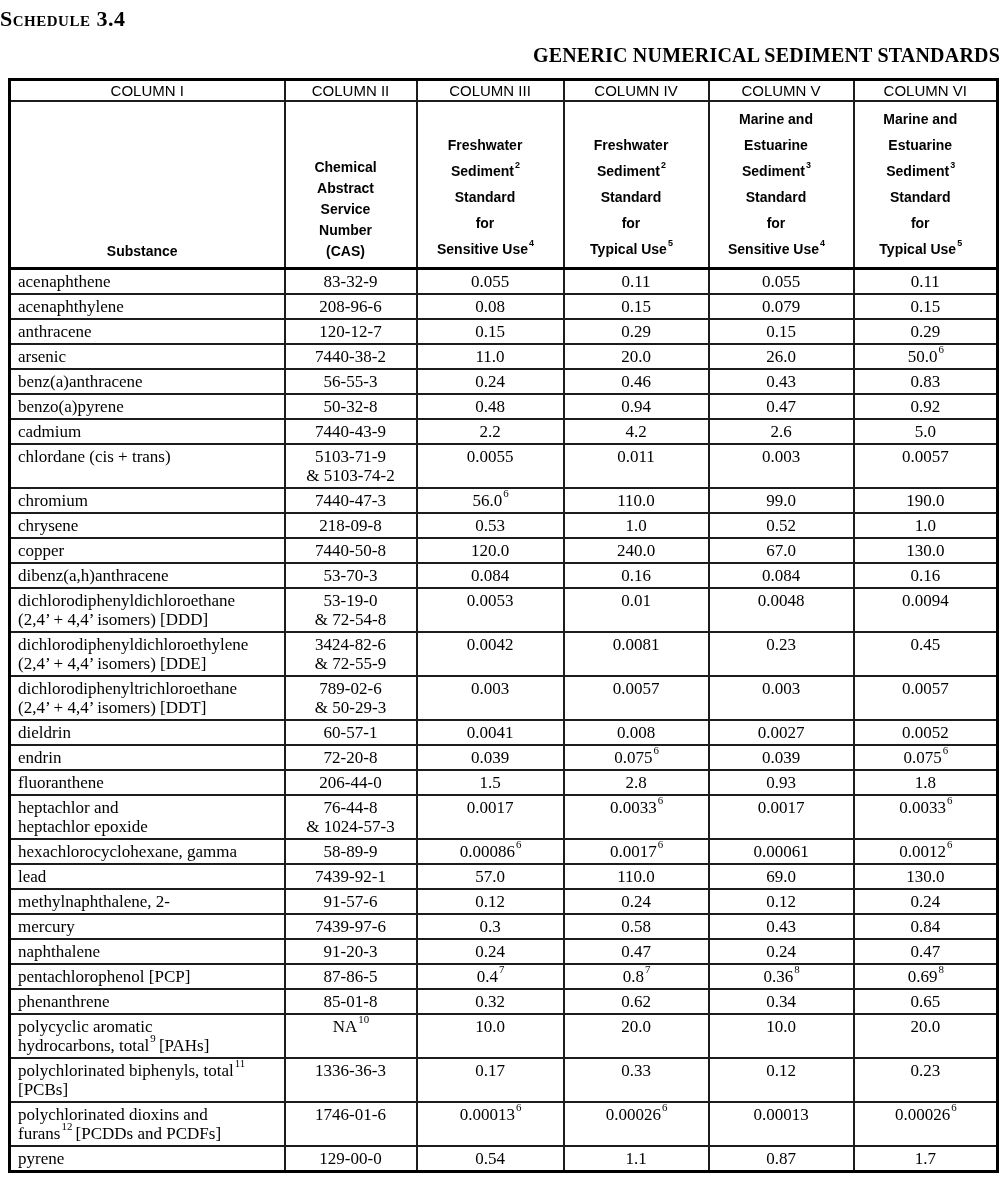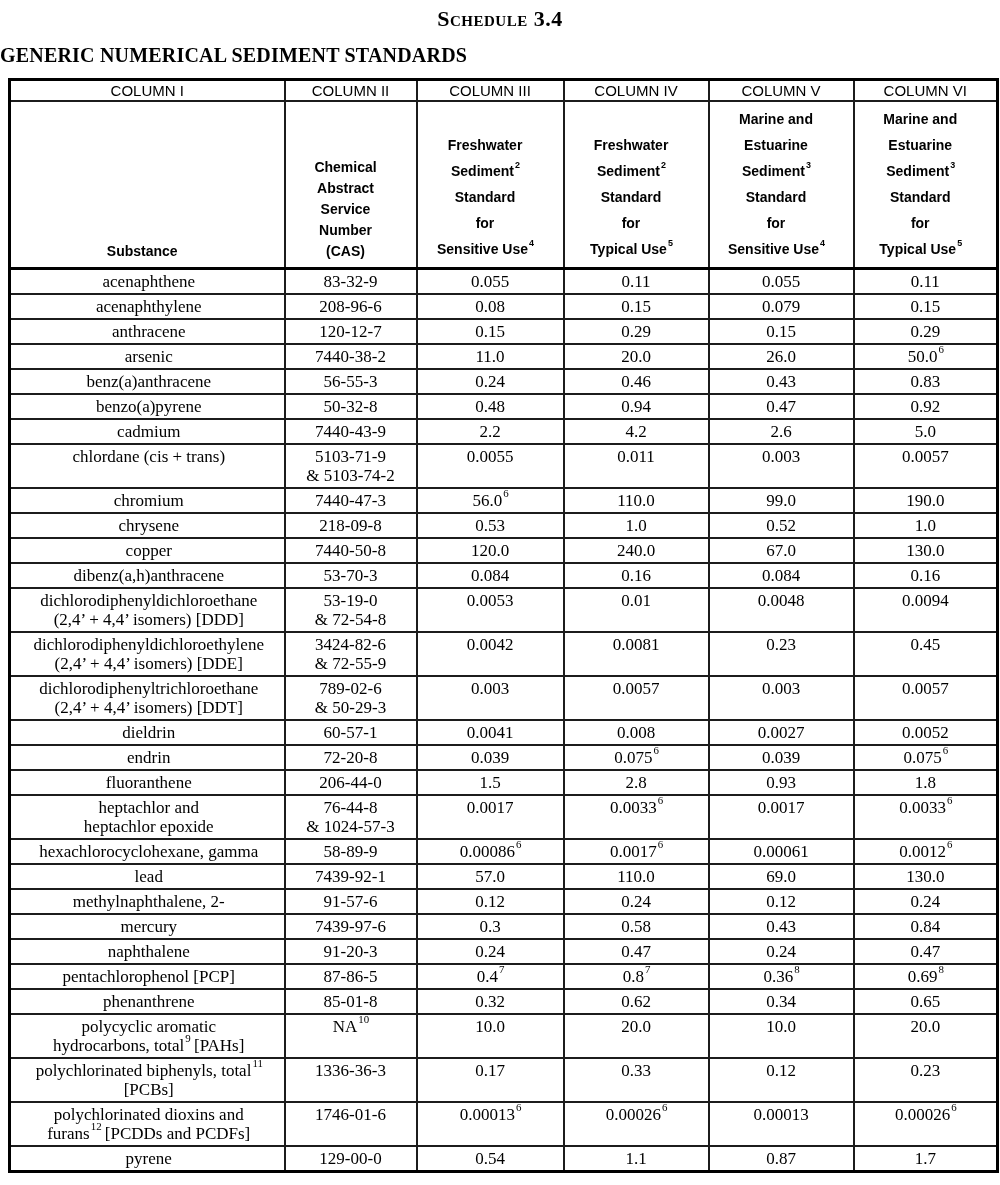--- a/index.html
+++ b/index.html
@@ -3,29 +3,29 @@
 <meta charset="utf-8">
 <style>
   html, body { margin: 0; padding: 0; background: #ffffff; }
   body {
     width: 1000px;
     color: #000;
     font-family: "Liberation Serif", serif;
     -webkit-font-smoothing: antialiased;
   }
   .doc-title {
-    text-align: center;
+    text-align: left;
     font-weight: bold;
     font-size: 22px;
     font-variant: small-caps;
     letter-spacing: 0.5px;
     margin: 6px 0 0 0;
   }
   .doc-subtitle {
-    text-align: left;
+    text-align: right;
     font-weight: bold;
     font-size: 20px;
     letter-spacing: 0.2px;
     margin: 12px 0 0 0;
   }
   table.std-table {
     border-collapse: collapse;
     table-layout: fixed;
     width: 988px;
     margin: 11px 0 0 8px;
@@ -54,21 +54,21 @@
   }
   thead tr.subheader-row th { border-bottom: 3px solid #000; }
   .sub-line { line-height: 21px; }
   th.sub-header.wide-lines .sub-line { line-height: 26px; }
   td {
     font-size: 17px;
     line-height: 19px;
     padding: 2px 4px 2px 4px;
     vertical-align: top;
   }
-  td.substance-cell { text-align: center; padding-left: 7px; }
+  td.substance-cell { text-align: left; padding-left: 7px; }
   td.cas-cell, td.value-cell { text-align: center; }
   tr.body-row { height: 23px; }
   tr.body-row.tall-sup { height: 17px; }
   sup {
     font-size: 64%;
     line-height: 0;
     vertical-align: super;
     position: relative;
     top: -2px;
     left: 1px;

